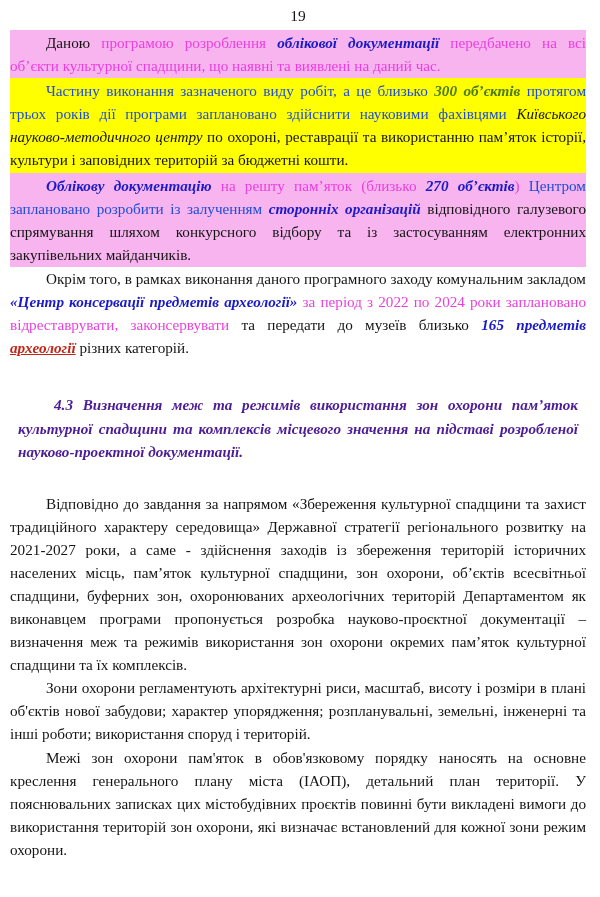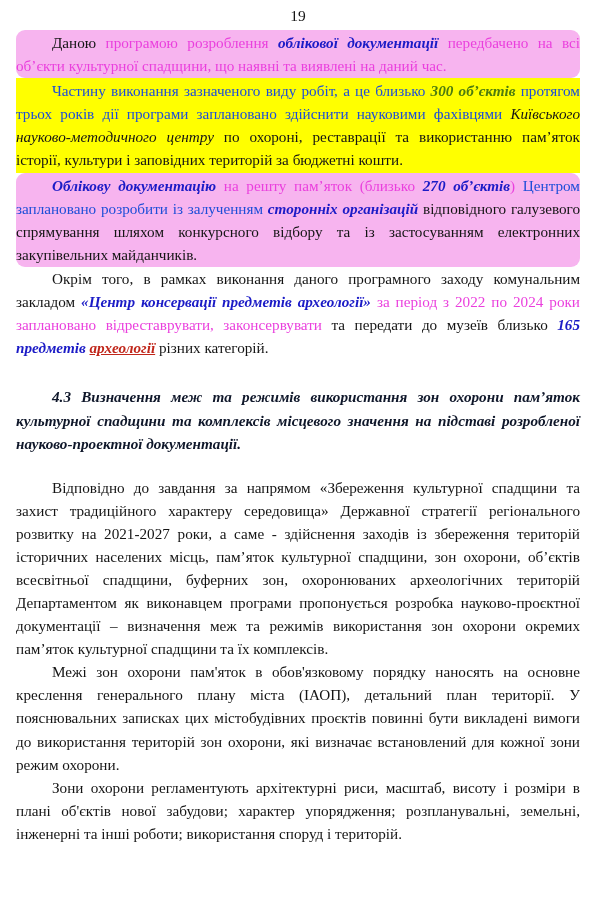--- a/index.html
+++ b/index.html
@@ -7,55 +7,55 @@
     width:600px;height:897px;
     background:#ffffff;
     font-family:"Liberation Serif","DejaVu Serif",serif;
     color:#141414;
     overflow:hidden;
   }
   .page{
     position:relative;
     width:596px;height:897px;
     box-sizing:border-box;
-    padding:0 16px;
+    padding:0 10px;
   }
   .page-number{
     text-align:center;
     font-size:15.5px;
     line-height:20px;
     padding-top:6px;
     padding-bottom:4px;
     color:#161616;
   }
   p{
     margin:0;
     font-size:15.2px;
     line-height:23.1px;
     text-align:justify;
     text-indent:36px;
     color:#141414;
     hyphens:none;
   }
   .block{padding:1px 0 1px 0;}
-  .blk-pink{background:#f7b4ef;border-radius:9px;}
+  .blk-pink{background:#f7b4ef;}
   .blk-yellow{background:#ffff00;}
   .magenta{color:#ea3fdd;}
   .darkred{color:#1d4ed8;}
   .blueb{color:#1b1bc6;font-weight:bold;font-style:italic;}
   .blackbi{color:#4d7c0f;font-weight:bold;font-style:italic;}
   .blacki{color:#141414;font-style:italic;}
   .darkredbi{color:#c0261a;font-weight:bold;font-style:italic;text-decoration:underline;}
   .heading{
-    margin:0;
+    margin:8px;
     font-size:15.2px;
     line-height:23.4px;
     text-align:justify;
     text-indent:36px;
-    color:#0f172a;
+    color:#4c1d95;
     font-weight:bold;
     font-style:italic;
   }
   .spacer-md{height:20px;}
   .spacer-lg{height:26px;}
 </style>
 </head>
 <body>
 
 <div class="page">
@@ -84,16 +84,16 @@
     <span>Окрім того, в рамках виконання даного програмного заходу комунальним закладом </span><span class="blueb">«Центр консервації предметів археології»</span><span class="magenta"> за період з 2022 по 2024 роки заплановано відреставрувати, законсервувати</span><span> та передати до музеїв близько </span><span class="blueb">165 предметів </span><span class="darkredbi">археології</span><span> різних категорій.</span>
   </p>
 
   <div class="spacer-lg"></div>
 
   <p class="heading">4.3 Визначення меж та режимів використання зон охорони пам’яток культурної спадщини та комплексів місцевого значення на підставі розробленої науково-проектної документації.</p>
 
   <div class="spacer-md"></div>
 
   <p>Відповідно до завдання за напрямом «Збереження культурної спадщини та захист традиційного характеру середовища» Державної стратегії регіонального розвитку на 2021-2027 роки, а саме - здійснення заходів із збереження територій історичних населених місць, пам’яток культурної спадщини, зон охорони, об’єктів всесвітньої спадщини, буферних зон, охоронюваних археологічних територій Департаментом як виконавцем програми пропонується розробка науково-проєктної документації – визначення меж та режимів використання зон охорони окремих пам’яток культурної спадщини та їх комплексів.</p>
+  <p>Зони охорони регламентують архітектурні риси, масштаб, висоту і розміри в плані об'єктів нової забудови; характер упорядження; розпланувальні, земельні, інженерні та інші роботи; використання споруд і територій.</p>
   <p>Межі зон охорони пам'яток в обов'язковому порядку наносять на основне креслення генерального плану міста (ІАОП), детальний план території. У пояснювальних записках цих містобудівних проєктів повинні бути викладені вимоги до використання територій зон охорони, які визначає встановлений для кожної зони режим охорони.</p>
-  <p>Зони охорони регламентують архітектурні риси, масштаб, висоту і розміри в плані об'єктів нової забудови; характер упорядження; розпланувальні, земельні, інженерні та інші роботи; використання споруд і територій.</p>
 
 </div>
 
 </body></html>

